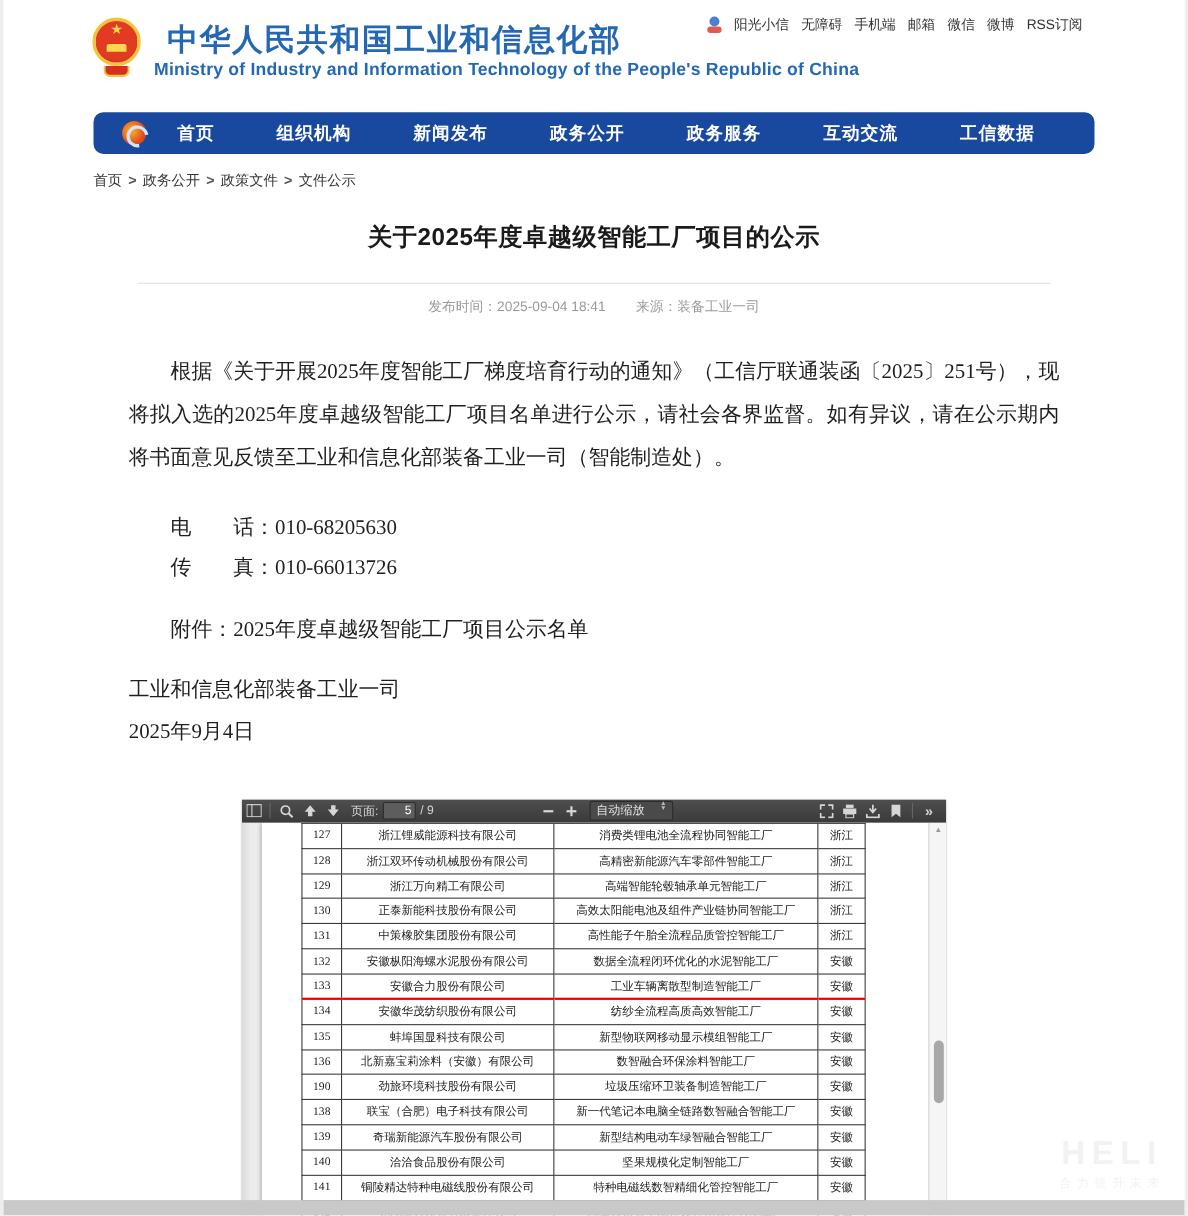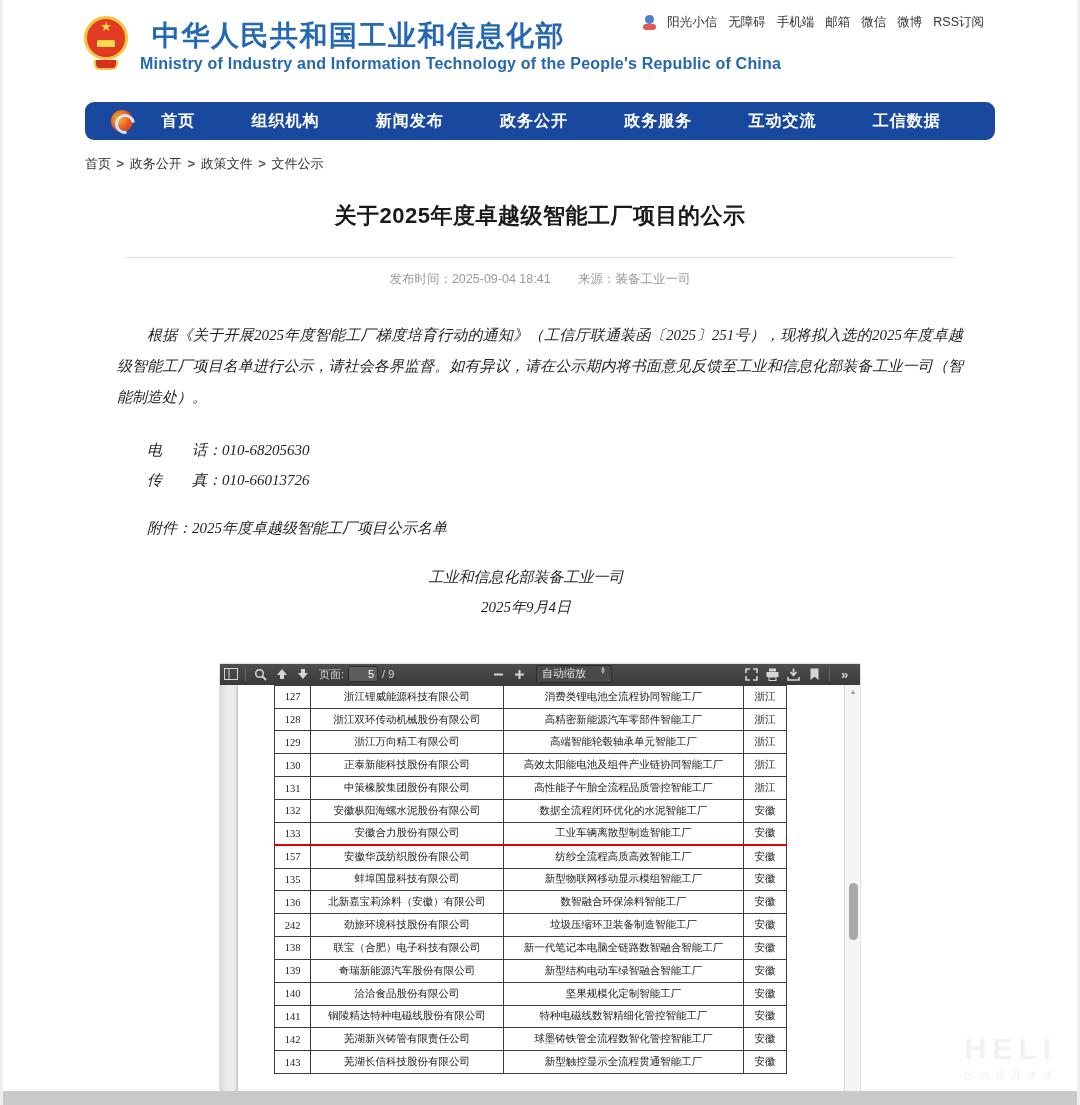--- a/index.html
+++ b/index.html
@@ -47,26 +47,26 @@
   .breadcrumb { width:910px; margin:15px auto 0; font-size:13px; color:#333; }
   .crumb a { color:#333; text-decoration:none; cursor:pointer; }
   .crumb .sep { color:#555; font-weight:bold; margin:0 2px; }
 
   
   .article { width:846px; margin:28px auto 0; position:relative; }
   .article-title { text-align:center; font-size:22px; font-weight:bold; color:#1a1a1a; letter-spacing:0.5px; margin-top:18px; }
   .article-divider { border:none; border-top:1px solid #e2e2e2; margin:26px 8px 0; }
   .article-meta { text-align:center; color:#9a9a9a; font-size:12.5px; margin-top:13px; }
   .article-meta span { margin:0 12px; }
-  .article-body { font-family:"Liberation Serif", serif; color:#1f1f1f; font-size:15px; margin-top:32px;font-style:italic; }
+  .article-body { font-family:"Liberation Serif", serif; color:#1f1f1f; font-size:19px; margin-top:32px; }
   .article-body .para { text-indent:2em; line-height:2.05; text-align:justify; }
   .info-lines { margin-top:24px; }
   .info-lines div { padding-left:2em; line-height:1.95; }
   .attach-line { padding-left:2em; margin-top:24px; }
-  .sign-block { text-align:center; padding-right:28px; margin-top:24px; line-height:2.0; }
+  .sign-block { text-align:left; padding-right:28px; margin-top:24px; line-height:2.0; }
 
   
   .pdf-viewer { width:640px; margin:42px auto 0; box-shadow:0 0 2px rgba(0,0,0,0.35); }
   .pdf-toolbar { height:21px; background:linear-gradient(#4e4e4e,#3a3a3a); display:flex; align-items:center;
                  padding:0 0; color:#d6d6d6; font-size:11px; position:relative; }
   .tb-btn { height:19px; min-width:19px; display:flex; align-items:center; justify-content:center;
             border-radius:2px; cursor:pointer; margin:0 1px; }
   .tb-sep { width:1px; height:14px; background:#666; margin:0 4px; }
   .tb-label { margin:0 4px 0 6px; color:#d6d6d6; }
   .page-input { width:30px; height:16px; background:#5d5d5d; border:1px solid #2c2c2c; color:#fff;
@@ -328,42 +328,42 @@
               </tr>
 
               <tr class="highlight">
                 <td>133</td>
                 <td>安徽合力股份有限公司</td>
                 <td>工业车辆离散型制造智能工厂</td>
                 <td>安徽</td>
               </tr>
 
               <tr>
-                <td>157</td>
+                <td>134</td>
                 <td>安徽华茂纺织股份有限公司</td>
                 <td>纺纱全流程高质高效智能工厂</td>
                 <td>安徽</td>
               </tr>
 
               <tr>
                 <td>135</td>
                 <td>蚌埠国显科技有限公司</td>
                 <td>新型物联网移动显示模组智能工厂</td>
                 <td>安徽</td>
               </tr>
 
               <tr>
                 <td>136</td>
                 <td>北新嘉宝莉涂料（安徽）有限公司</td>
                 <td>数智融合环保涂料智能工厂</td>
                 <td>安徽</td>
               </tr>
 
               <tr>
-                <td>242</td>
+                <td>190</td>
                 <td>劲旅环境科技股份有限公司</td>
                 <td>垃圾压缩环卫装备制造智能工厂</td>
                 <td>安徽</td>
               </tr>
 
               <tr>
                 <td>138</td>
                 <td>联宝（合肥）电子科技有限公司</td>
                 <td>新一代笔记本电脑全链路数智融合智能工厂</td>
                 <td>安徽</td>

